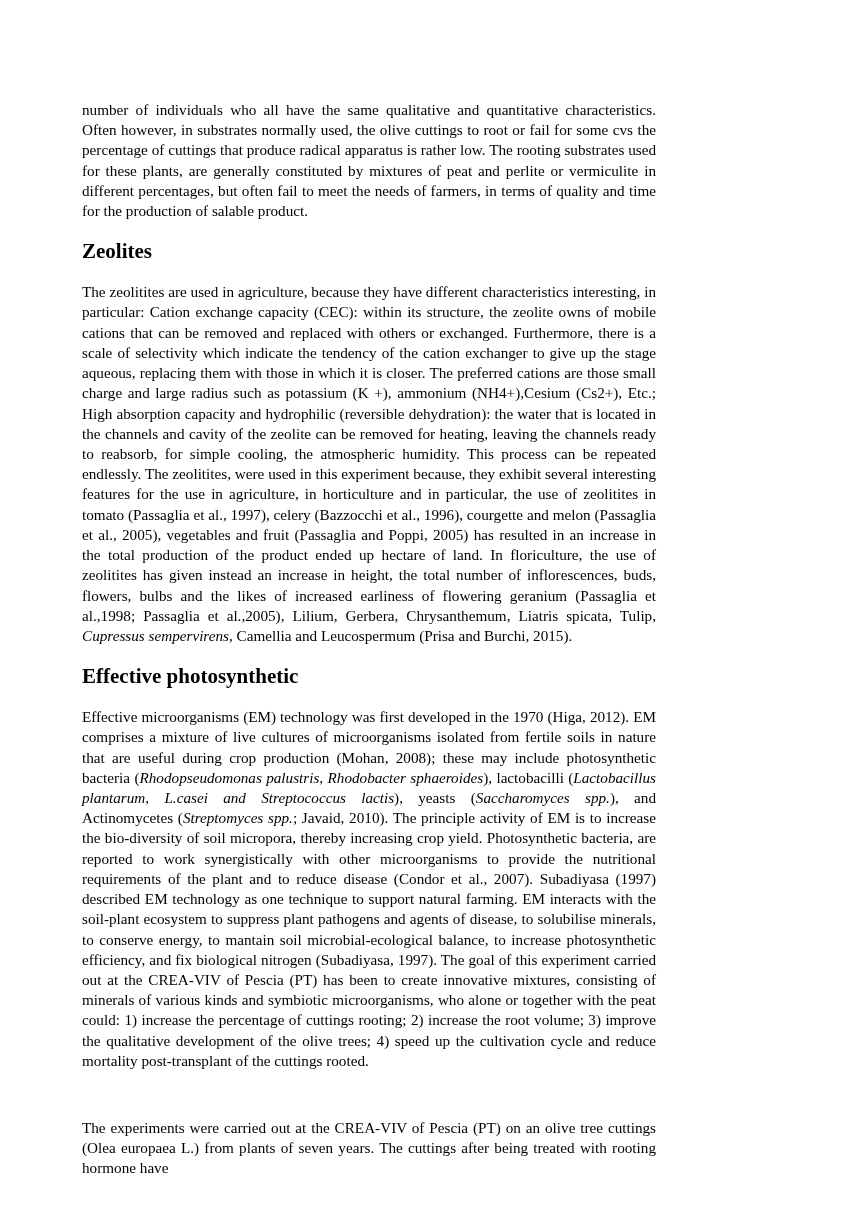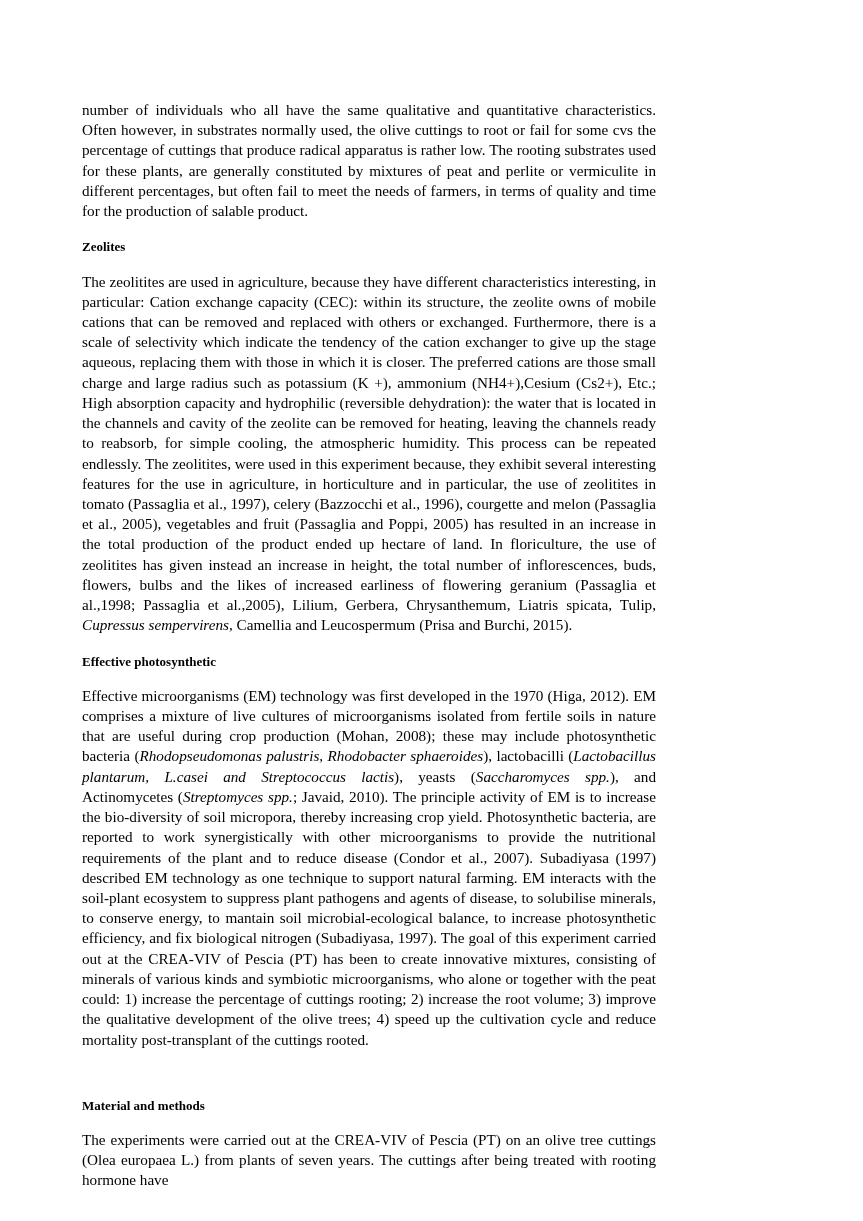--- a/index.html
+++ b/index.html
@@ -25,21 +25,21 @@
     line-height: 1.33;
     text-align: justify;
     margin: 0 0 17px 0;
     hyphens: none;
   }
   .para.tight {
     margin-bottom: 0;
     font-family: Liberation Serif, serif;
   }
   .heading {
-    font-size: 13px;
+    font-size: 21px;
     font-weight: bold;
     line-height: 1.33;
     text-align: left;
     margin: 0 0 16px 0;
   }
   .spacer-md {
     height: 30px;
   }
   i {
     font-style: italic;
@@ -59,17 +59,16 @@
   </p>
 
   <h2 class="heading">Effective photosynthetic</h2>
 
   <p class="para">
     <span>Effective microorganisms (EM) technology was first developed in the 1970 (Higa, 2012). EM comprises a mixture of live cultures of microorganisms isolated from fertile soils in nature that are useful during crop production (Mohan, 2008); these may include photosynthetic bacteria (</span><i>Rhodopseudomonas palustris, Rhodobacter sphaeroides</i><span>), lactobacilli (</span><i>Lactobacillus plantarum, L.casei and Streptococcus lactis</i><span>), yeasts (</span><i>Saccharomyces spp.</i><span>), and Actinomycetes (</span><i>Streptomyces spp.</i><span>; Javaid, 2010). The principle activity of EM is to increase the bio-diversity of soil micropora, thereby increasing crop yield. Photosynthetic bacteria, are reported to work synergistically with other microorganisms to provide the nutritional requirements of the plant and to reduce disease (Condor et al., 2007). Subadiyasa (1997) described EM technology as one technique to support natural farming. EM interacts with the soil-plant ecosystem to suppress plant pathogens and agents of disease, to solubilise minerals, to conserve energy, to mantain soil microbial-ecological balance, to increase photosynthetic efficiency, and fix biological nitrogen (Subadiyasa, 1997). The goal of this experiment carried out at the CREA-VIV of Pescia (PT) has been to create innovative mixtures, consisting of minerals of various kinds and symbiotic microorganisms, who alone or together with the peat could: 1) increase the percentage of cuttings rooting; 2) increase the root volume; 3) improve the qualitative development of the olive trees; 4) speed up the cultivation cycle and reduce mortality post-transplant of the cuttings rooted.</span>
   </p>
 
   <div class="spacer-md"></div>
 
-  <h2 class="heading">Material and methods</h2>
 
   <p class="para tight">The experiments were carried out at the CREA-VIV of Pescia (PT) on an olive tree cuttings (Olea europaea L.) from plants of seven years. The cuttings after being treated with rooting hormone have</p>
 
 </div>
 
 </body></html>

